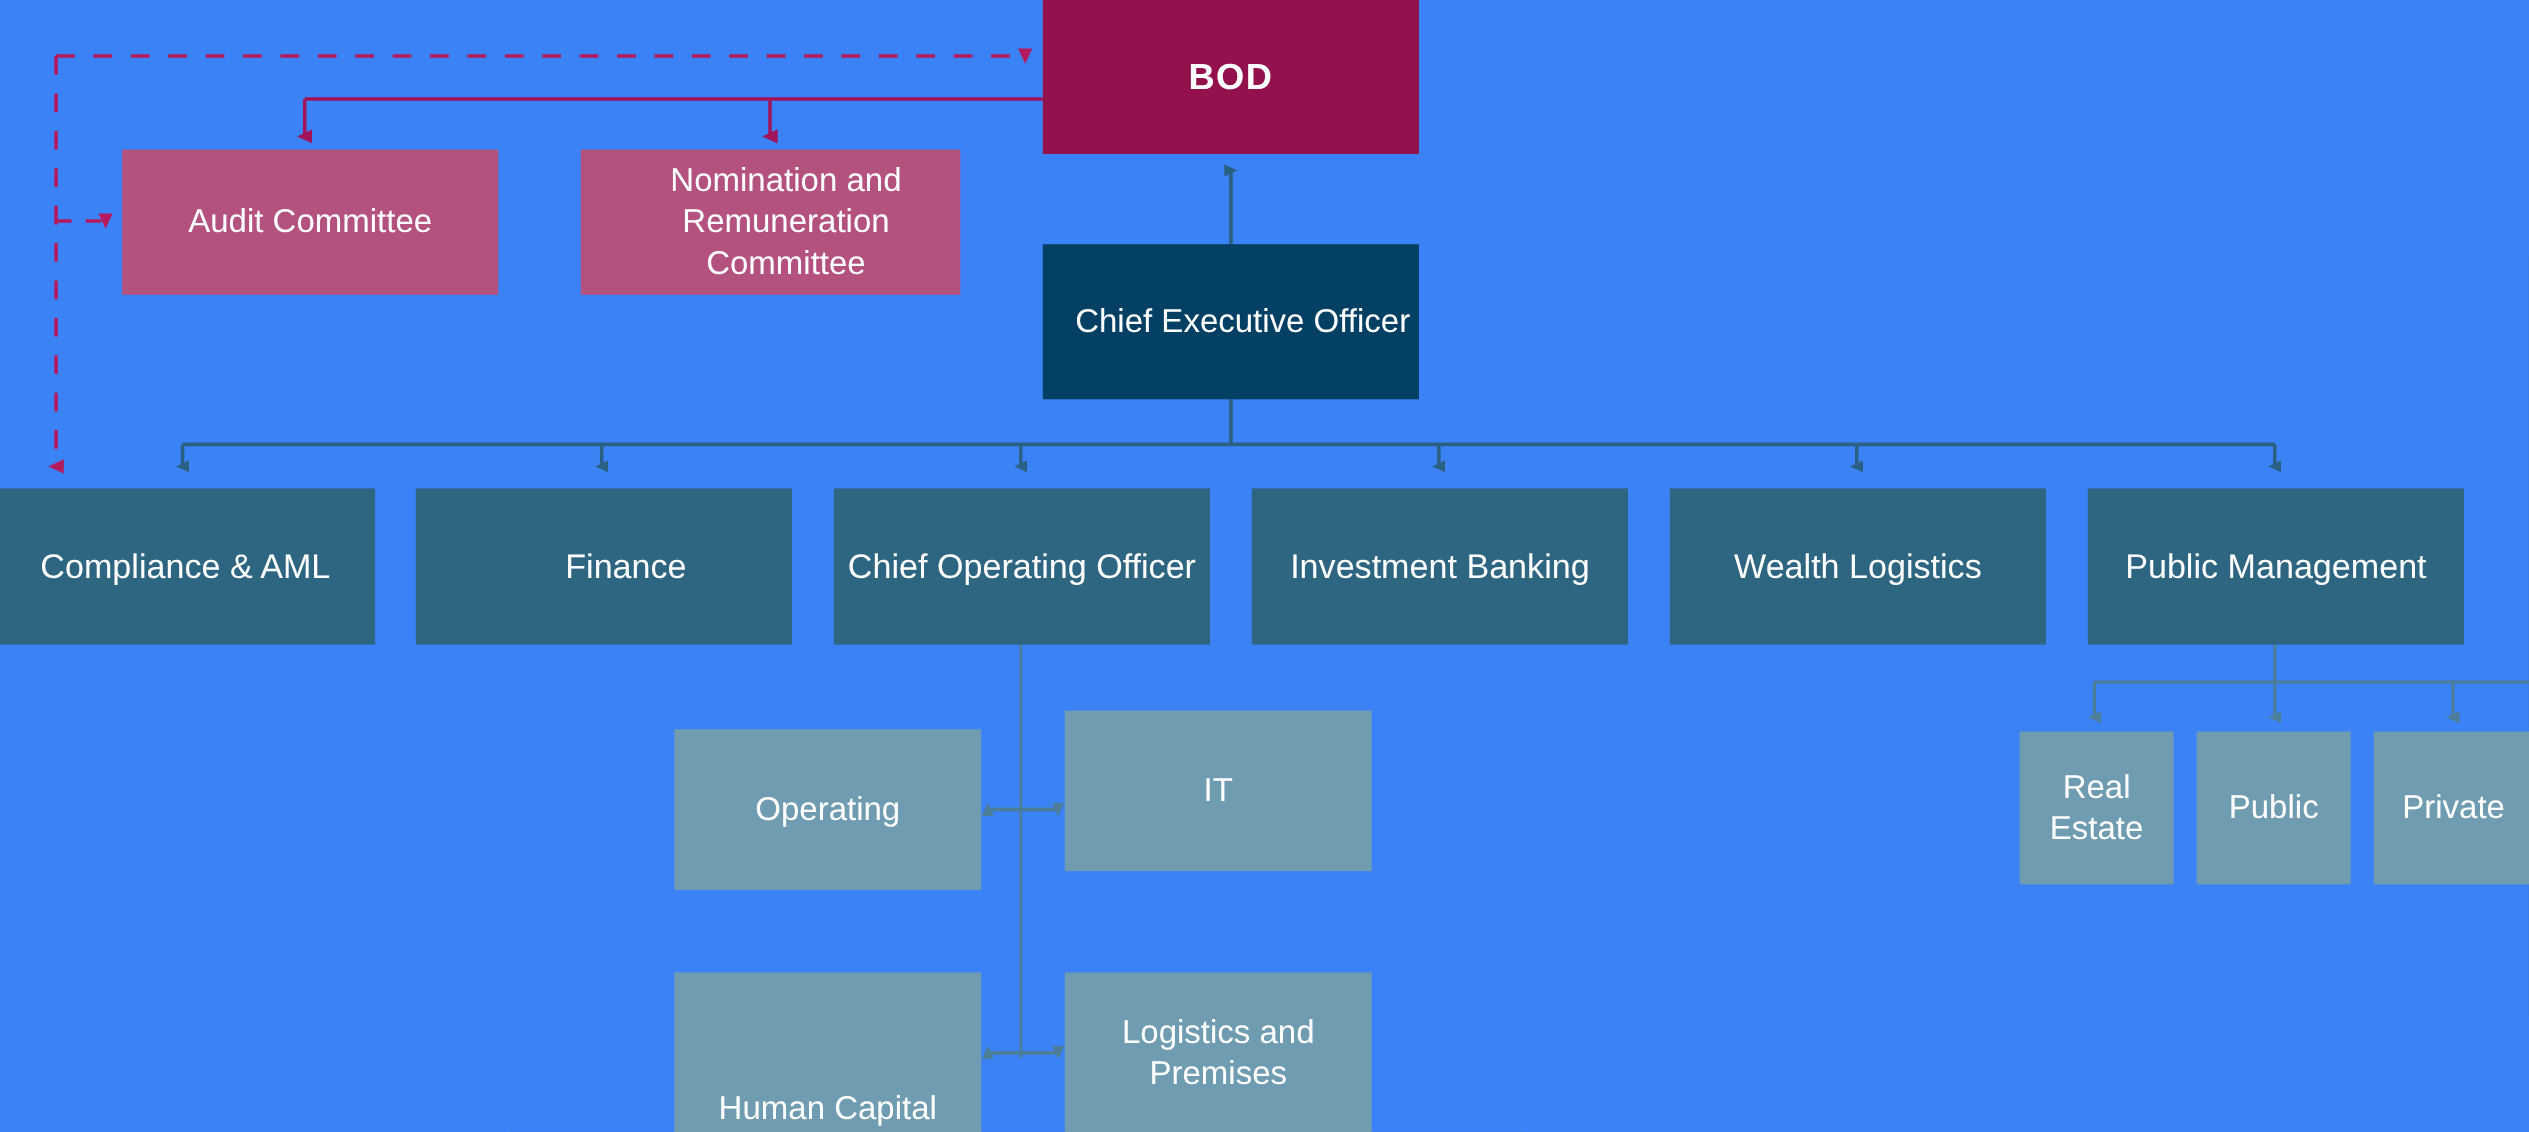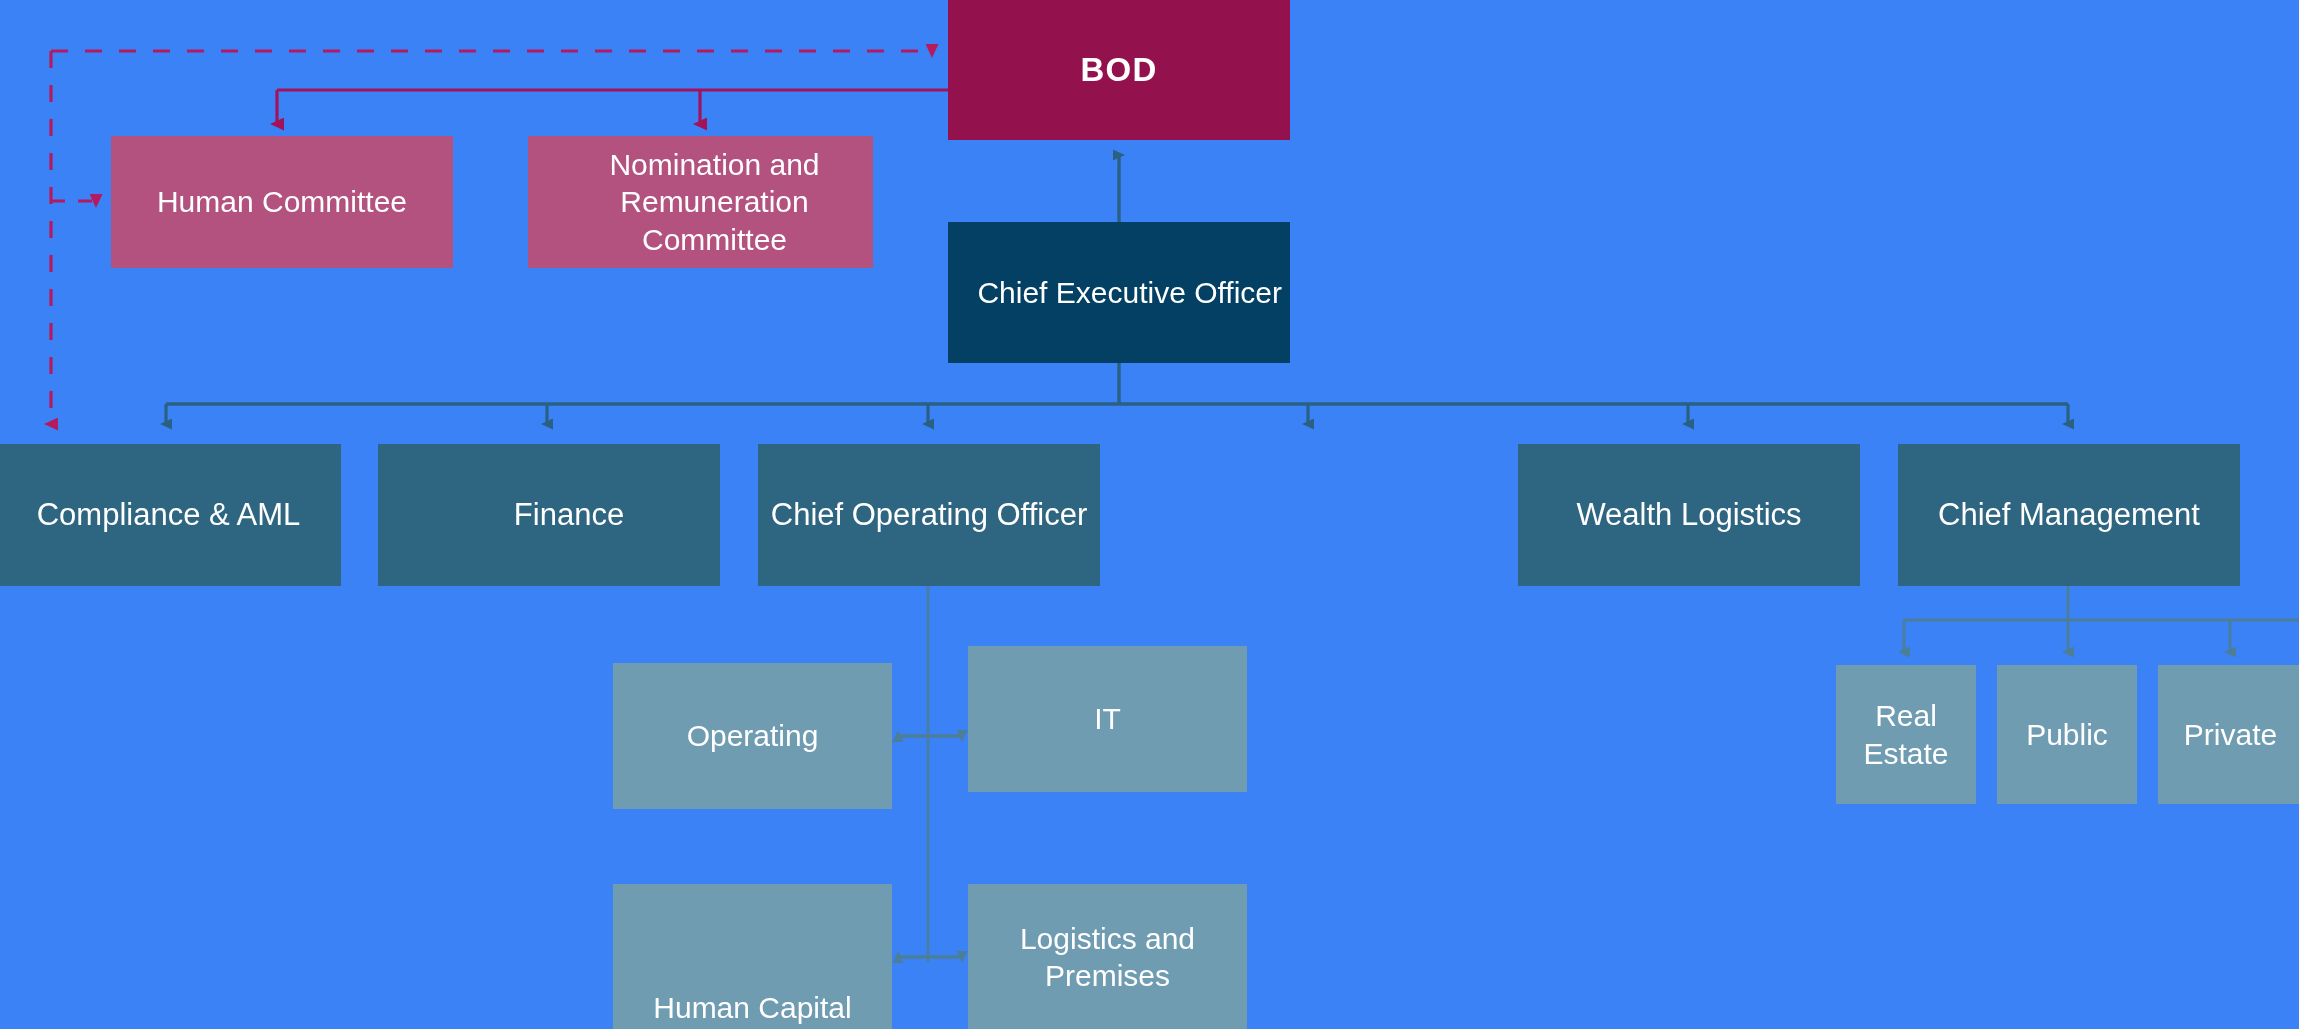--- a/index.html
+++ b/index.html
@@ -138,21 +138,21 @@
       <path d="M2068,620 L2068,652" stroke="#4d7e98" stroke-width="2.8" fill="none" marker-end="url(#ar-light)"></path>
       <path d="M2230,620 L2230,652" stroke="#4d7e98" stroke-width="2.8" fill="none" marker-end="url(#ar-light)"></path>
     </g>
   </svg>
 
   <div class="node lvl-board" style="left:948px; top:0px; width:342px; height:140px;">
     <span>BOD</span>
   </div>
 
   <div class="node lvl-committee" style="left:111px; top:136px; width:342px; height:132px;">
-    <span>Human Committee</span>
+    <span>Audit Committee</span>
   </div>
 
   <div class="node lvl-committee" style="left:528px; top:136px; width:345px; height:132px;padding-left:36px;">
     <span>Nomination and Remuneration Committee</span>
   </div>
 
   <div class="node lvl-ceo" style="left:948px; top:222px; width:342px; height:141px;">
     <span>Chief Executive Officer</span>
   </div>
 
@@ -161,27 +161,30 @@
   </div>
 
   <div class="node lvl-division" style="left:378px; top:444px; width:342px; height:142px;padding-left:48px;">
     <span>Finance</span>
   </div>
 
   <div class="node lvl-division" style="left:758px; top:444px; width:342px; height:142px;">
     <span>Chief Operating Officer</span>
   </div>
 
+  <div class="node lvl-division" style="left:1138px; top:444px; width:342px; height:142px;">
+    <span>Investment Banking</span>
+  </div>
 
   <div class="node lvl-division" style="left:1518px; top:444px; width:342px; height:142px;">
     <span>Wealth Logistics</span>
   </div>
 
   <div class="node lvl-division" style="left:1898px; top:444px; width:342px; height:142px;">
-    <span>Chief Management</span>
+    <span>Public Management</span>
   </div>
 
   <div class="node lvl-unit" style="left:613px; top:663px; width:279px; height:146px;">
     <span>Operating</span>
   </div>
 
   <div class="node lvl-unit" style="left:968px; top:646px; width:279px; height:146px;text-align:center;">
     <span>IT</span>
   </div>
 

